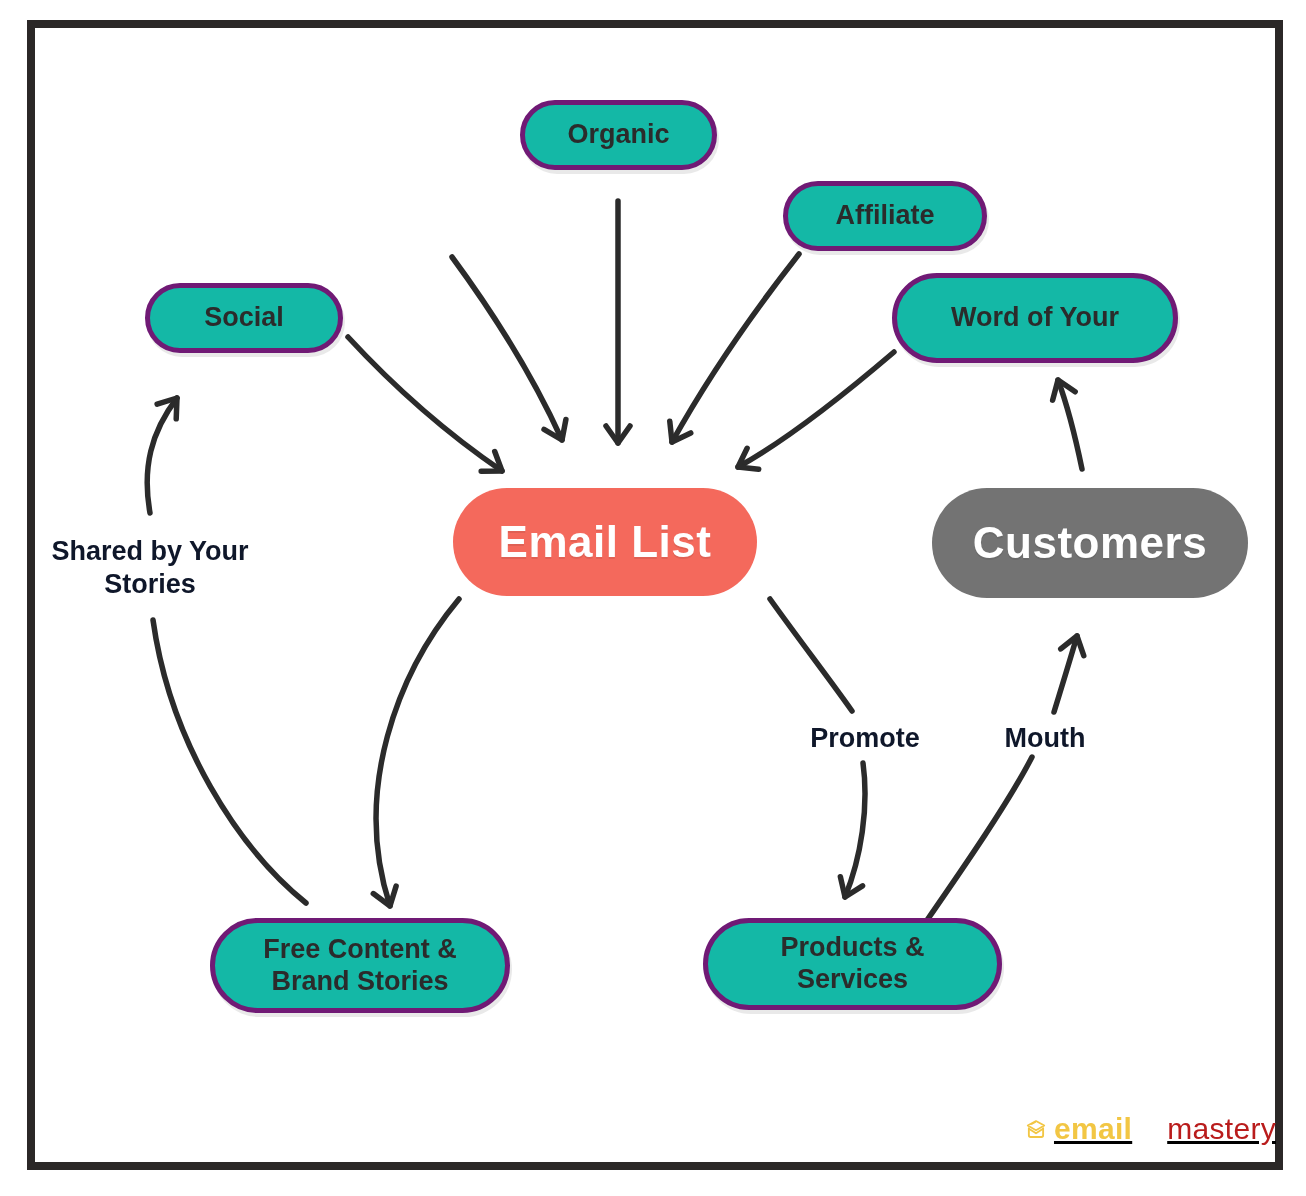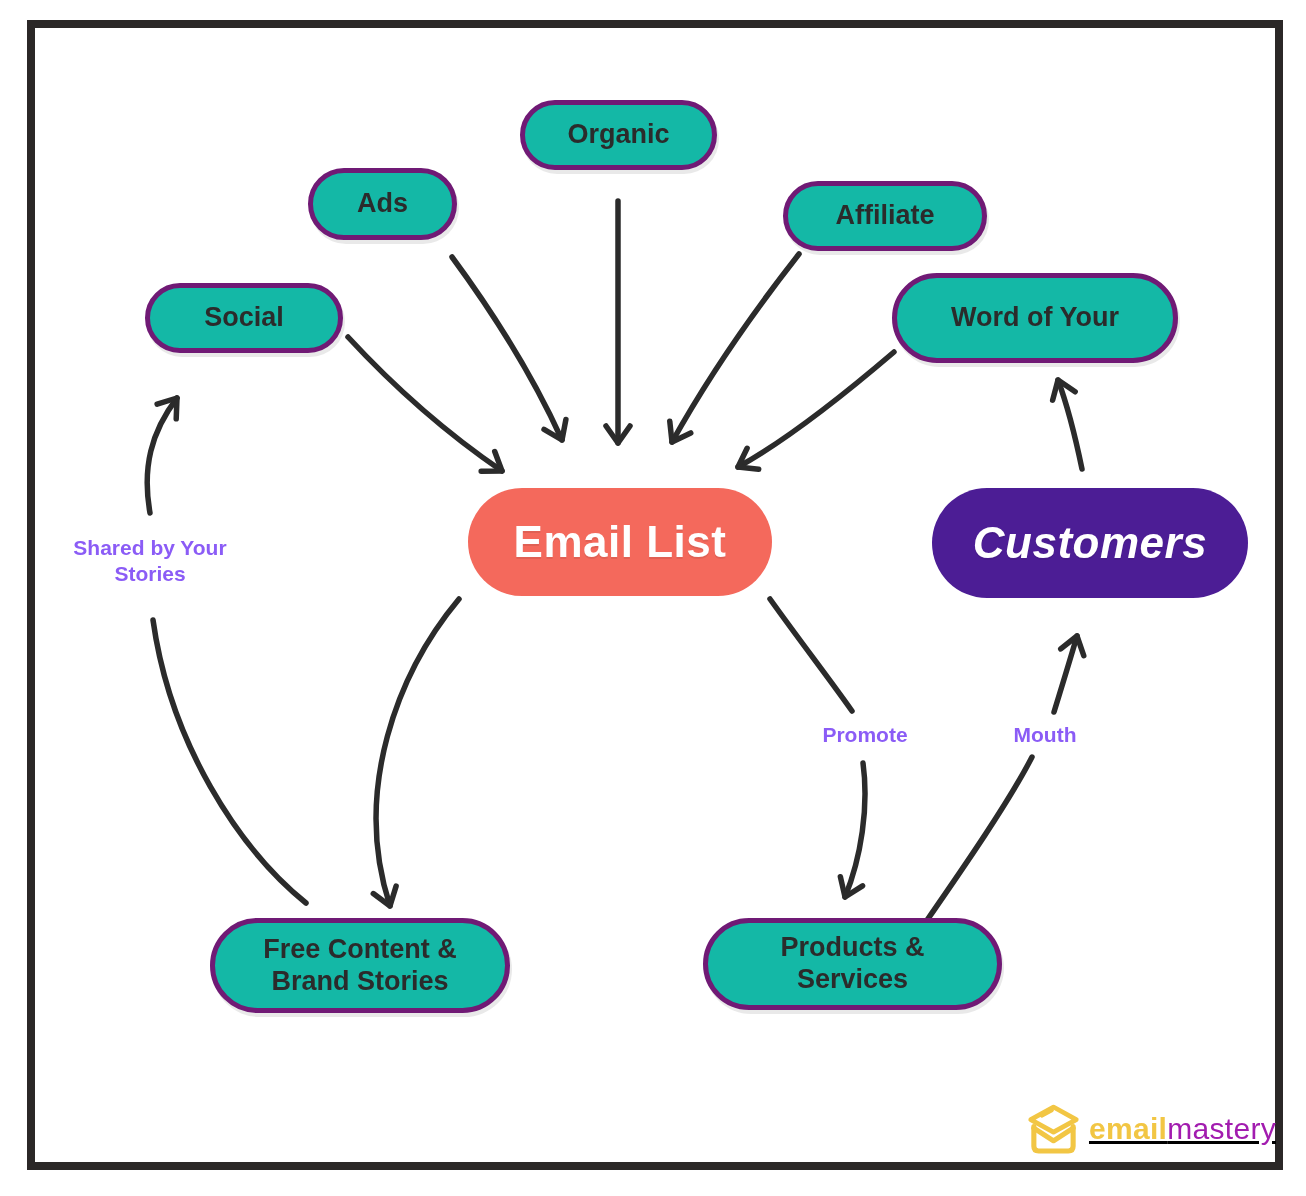--- a/index.html
+++ b/index.html
@@ -17,32 +17,32 @@
     display:flex; flex-direction:column; align-items:center; justify-content:center;
     background:#14b8a6; border:5px solid #701a75; border-radius:999px;
     color:#2B2B2B; font-weight:700; font-size:27px; text-align:center; line-height:1.18;
     box-shadow:2px 4px 0 rgba(43,43,43,0.10);
   }
   .pill.big {
     border:none; color:#ffffff; font-size:44px; letter-spacing:0.5px;
     text-shadow:0 2px 0 rgba(0,0,0,0.08); box-shadow:none;
   }
   .pill.red { background:#F4695C; }
-  .pill.purple { background:#4c1d95;font-style:italic; }
+  .pill.purple { background:#737373; }
   .edge-label {
-    position:absolute; z-index:2; color:#8b5cf6; font-weight:700; font-size:21px;
+    position:absolute; z-index:2; color:#0f172a; font-weight:700; font-size:27px;
     text-align:center; line-height:1.22;
   }
   .logo {
     position:absolute; z-index:2; left:1026px; top:1094px; width:250px; height:70px;
     display:flex; align-items:center;text-decoration:underline;
   }
   .logo .word { font-size:30px; font-weight:700; letter-spacing:0.3px; }
   .logo .w1 { color:#F2C644; margin-left:8px; }
-  .logo .w2 { color:#a21caf; font-weight:400; }
+  .logo .w2 { color:#b91c1c; font-weight:400;margin-left:35px; }
 </style>
 </head>
 <body>
 
 <div class="canvas">
 
   <div class="frame"></div>
 
   <svg class="arrows" width="1306" height="1196" viewBox="0 0 1306 1196">
     <defs>
@@ -64,37 +64,34 @@
       <path d="M 923,926 C 966,864 1010,800 1032,757"></path>
       <path d="M 1054,712 C 1062,686 1070,660 1077,636" marker-end="url(#ah)"></path>
       <path d="M 1082,469 C 1076,440 1068,407 1058,380" marker-end="url(#ah)"></path>
     </g>
   </svg>
 
   <div class="pill" style="left:520px; top:100px; width:197px; height:70px;">
     <span>Organic</span>
   </div>
 
-  <div class="pill" style="left:308px; top:168px; width:149px; height:72px;">
-    <span>Ads</span>
-  </div>
 
   <div class="pill" style="left:783px; top:165px; width:204px; height:70px;margin-top:16px;">
     <span>Affiliate</span>
   </div>
 
   <div class="pill" style="left:145px; top:283px; width:198px; height:70px;">
     <span>Social</span>
   </div>
 
   <div class="pill" style="left:892px; top:273px; width:286px; height:90px;">
     <span>Word of Your</span>
   </div>
 
-  <div class="pill big red" style="left:468px; top:488px; width:304px; height:108px;">
+  <div class="pill big red" style="left:453px; top:488px; width:304px; height:108px;">
     <span>Email List</span>
   </div>
 
   <div class="pill big purple" style="left:932px; top:488px; width:316px; height:110px;">
     <span>Customers</span>
   </div>
 
   <div class="pill" style="left:210px; top:918px; width:300px; height:95px;">
     <span>Free Content &amp;</span>
     <span>Brand Stories</span>

